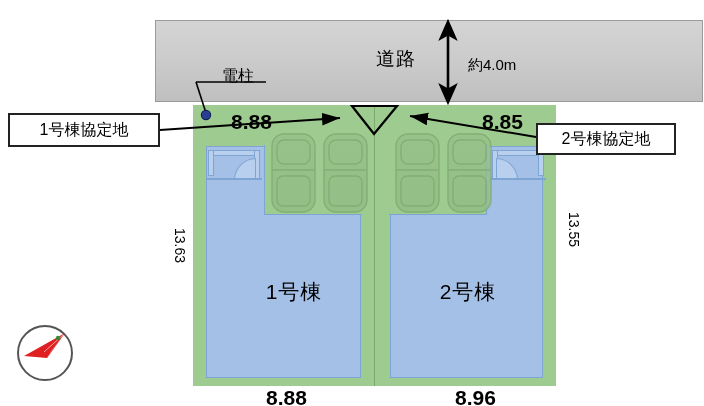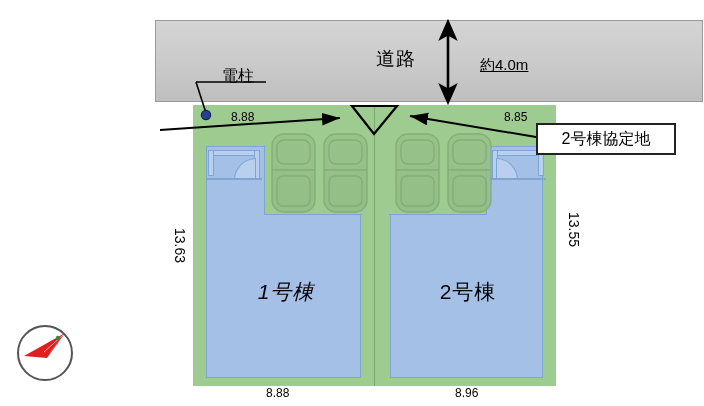--- a/index.html
+++ b/index.html
@@ -32,24 +32,23 @@
     box-sizing: border-box;
   }
   .road-label {
     left: 336px; top: 46px;
     width: 120px;
     text-align: center;
     font-size: 19px;
     letter-spacing: 1px;
   }
   .road-width-label {
-    left: 480px; top: 56px;
+    left: 468px; top: 56px;
     font-size: 15px;
     white-space: nowrap;
-    text-decoration: underline;
   }
   .pole-label {
     left: 222px; top: 66px;
     font-size: 16px;
     white-space: nowrap;
   }
 
   
   .plot {
     left: 193px; top: 105px;
@@ -91,36 +90,37 @@
     background: #b8cfee;
     box-sizing: border-box;
   }
 
   
   .bldg-label {
     font-size: 21px;
     text-align: center;
     letter-spacing: 1px;
   }
-  .bldg-label-1 { left: 228px; top: 278px; width: 116px; font-style: italic; }
+  .bldg-label-1 { left: 236px; top: 278px; width: 116px; }
   .bldg-label-2 { left: 410px; top: 278px; width: 116px; text-align: center; }
 
   
   .dim {
-    font-size: 12px;
-    white-space: nowrap;
+    font-size: 21px;
+    white-space: nowrap;
+    font-weight: bold;
   }
   .dim-vert {
     writing-mode: vertical-rl;
     text-orientation: mixed;
     font-size: 14px;
     letter-spacing: 0px;
   }
   .dim-top-left  { left: 231px; top: 110px; }
-  .dim-top-right { left: 504px; top: 110px; }
+  .dim-top-right { left: 482px; top: 110px; }
   .dim-bot-left  { left: 266px; top: 386px; }
   .dim-bot-right { left: 455px; top: 386px; }
   .dim-left-vert { left: 172px; top: 228px; }
   .dim-right-vert{ left: 566px; top: 212px; }
 
   
   .callout {
     background: #ffffff;
     border: 2px solid #222222;
     font-size: 16px;
@@ -175,20 +175,21 @@
   <div class="abs bldg-label bldg-label-1">1号棟</div>
   <div class="abs bldg-label bldg-label-2">2号棟</div>
 
   <div class="abs dim dim-top-left">8.88</div>
   <div class="abs dim dim-top-right">8.85</div>
   <div class="abs dim dim-bot-left">8.88</div>
   <div class="abs dim dim-bot-right">8.96</div>
   <div class="abs dim-vert dim-left-vert">13.63</div>
   <div class="abs dim-vert dim-right-vert">13.55</div>
 
+  <div class="abs callout callout-left">1号棟協定地</div>
   <div class="abs callout callout-right">2号棟協定地</div>
 
   <svg class="overlay" viewBox="0 0 704 406">
     <defs>
       <marker id="arrowRight" markerWidth="10" markerHeight="10" refX="9" refY="3.2" orient="auto">
         <path d="M0,0 L9,3.2 L0,6.4 z" fill="#000"></path>
       </marker>
       <marker id="arrowUp" markerWidth="12" markerHeight="12" refX="5" refY="1.5" orient="auto">
         <path d="M5,0 L10,11 L5,8 L0,11 z" fill="#000"></path>
       </marker>

